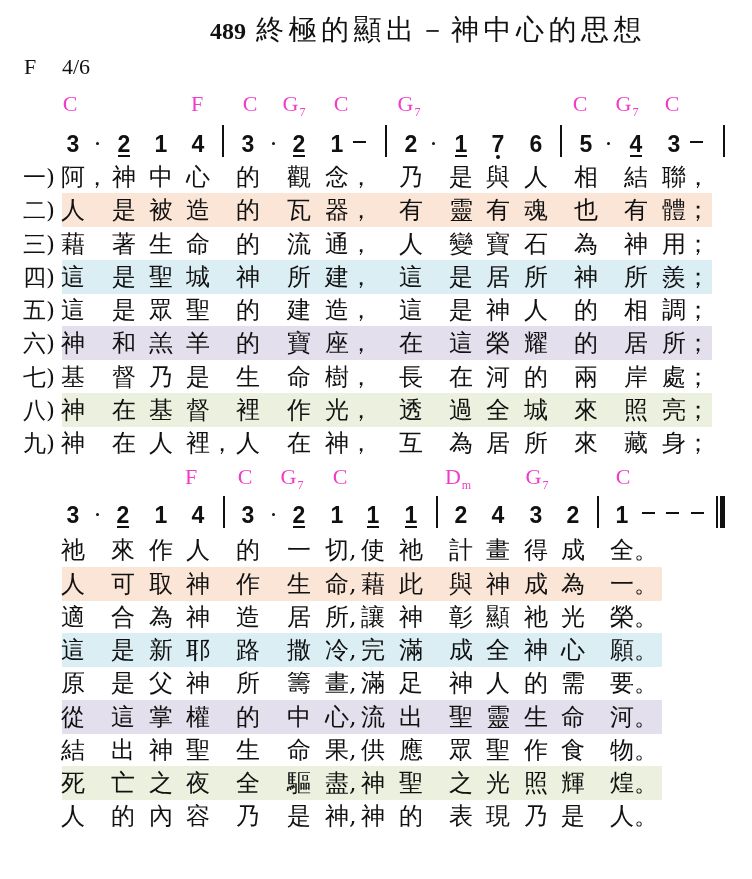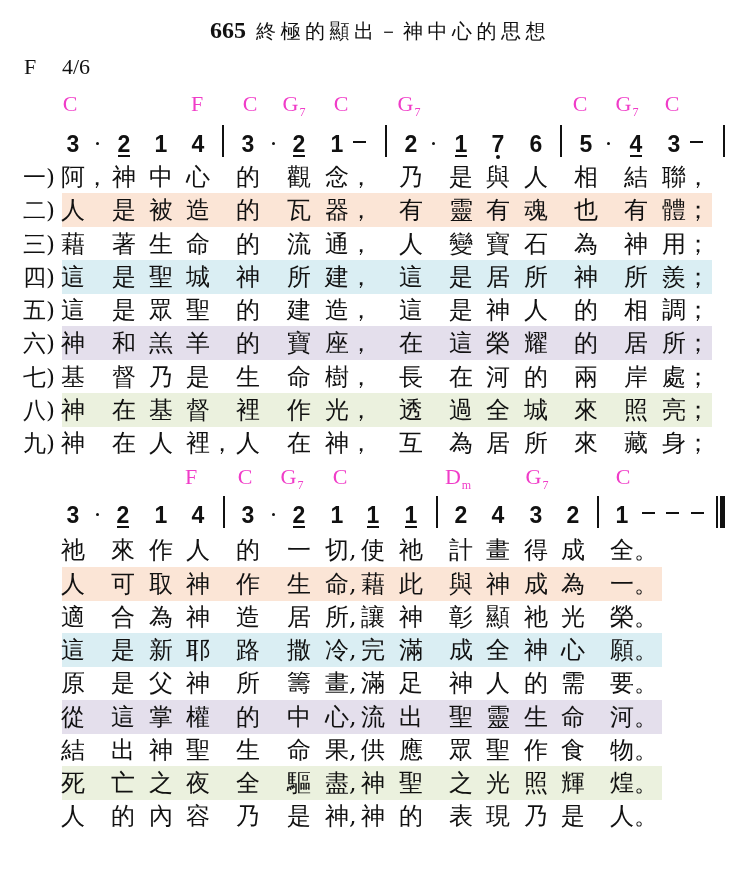--- a/index.html
+++ b/index.html
@@ -1,20 +1,20 @@
 <!DOCTYPE html>
 <html><head>
 <meta charset="utf-8">
 <style>
 *{margin:0;padding:0;box-sizing:border-box}
 html,body{width:752px;height:879px;background:#ffffff;overflow:hidden}
 body{position:relative;color:#111111;font-family:"DejaVu Sans",sans-serif}
 .title{position:absolute;left:210px;top:13px;height:34px;line-height:34px;white-space:nowrap}
 .title-num{font-family:"Liberation Serif",serif;font-weight:bold;font-size:24px}
-.title-text{font-family:"DejaVu Sans",sans-serif;font-size:20px;margin-left:10px;letter-spacing:4.5px}
+.title-text{font-family:"DejaVu Sans",sans-serif;font-size:28px;margin-left:10px;letter-spacing:4.5px}
 .key{position:absolute;left:24px;top:54px;font-family:"Liberation Serif",serif;font-size:22px;line-height:26px}
 .time{position:absolute;left:62px;top:54px;font-family:"Liberation Serif",serif;font-size:22px;line-height:26px}
 .sys{position:absolute;left:0;top:0;width:752px}
 .chords{position:absolute;left:0;width:752px;height:26px}
 .sys1 .chords{top:91px}
 .sys2 .chords{top:464px}
 .chord{position:absolute;top:0;transform:translateX(-50%);font-family:"Liberation Serif",serif;font-size:22px;line-height:26px;color:#F03CC8;white-space:nowrap}
 .chord .sub{font-size:12px;position:relative;top:5px;margin-left:1px}
 .notes{position:absolute;left:0;width:752px;height:32px}
 .sys1 .notes{top:128px}
@@ -35,21 +35,21 @@
 .band.purple{background:#E4DFEC}
 .band.green{background:#EBF1DE}
 .vn{position:absolute;left:23px;top:0;line-height:34px;font-size:23px;font-family:"DejaVu Serif",serif;white-space:nowrap}
 .sy{position:absolute;top:0;line-height:34px;font-size:24px;font-family:"DejaVu Serif",serif;white-space:nowrap}
 .sys1 .k0{left:61px}.sys1 .k1{left:112px}.sys1 .k2{left:149px}.sys1 .k3{left:186px}.sys1 .k4{left:236px}.sys1 .k5{left:287px}.sys1 .k6{left:325px}.sys1 .k7{left:399px}.sys1 .k8{left:449px}.sys1 .k9{left:486px}.sys1 .k10{left:524px}.sys1 .k11{left:574px}.sys1 .k12{left:624px}.sys1 .k13{left:662px}
 .sys2 .k0{left:61px}.sys2 .k1{left:111px}.sys2 .k2{left:149px}.sys2 .k3{left:186px}.sys2 .k4{left:236px}.sys2 .k5{left:287px}.sys2 .k6{left:325px}.sys2 .k7{left:361px}.sys2 .k8{left:399px}.sys2 .k9{left:449px}.sys2 .k10{left:486px}.sys2 .k11{left:524px}.sys2 .k12{left:561px}.sys2 .k13{left:610px}
 </style>
 </head>
 <body>
 
-<div class="title"><span class="title-num">665</span><span class="title-text">終極的顯出－神中心的思想</span></div>
+<div class="title"><span class="title-num">489</span><span class="title-text">終極的顯出－神中心的思想</span></div>
 <span class="key">F</span>
 <span class="time">4/6</span>
 
 <div class="sys sys1">
 
   <div class="chords">
     <span class="chord" style="left:70px"><span>C</span></span>
     <span class="chord" style="left:197px"><span>F</span></span>
     <span class="chord" style="left:250px"><span>C</span></span>
     <span class="chord" style="left:294px"><span>G</span><span class="sub">7</span></span>

